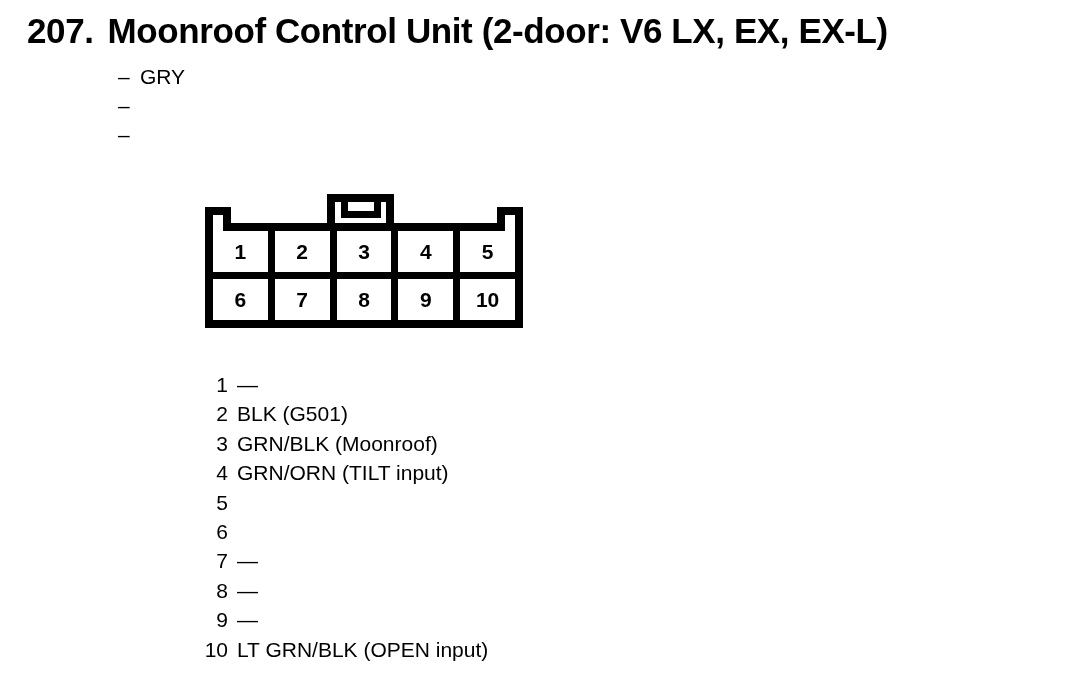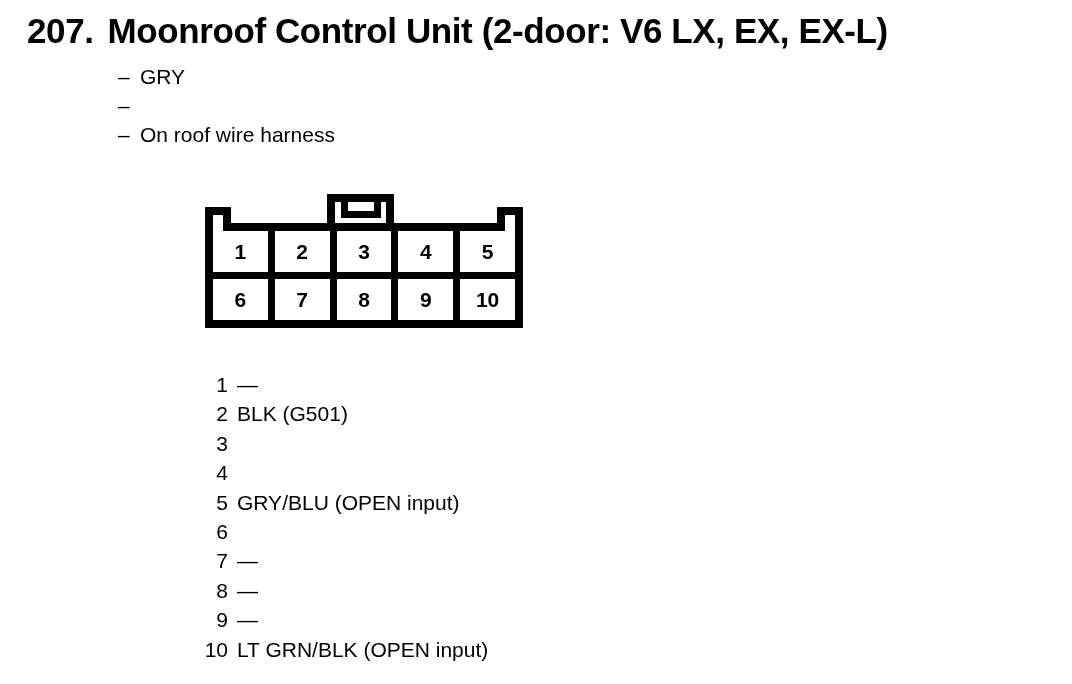--- a/index.html
+++ b/index.html
@@ -114,21 +114,20 @@
   <div class="notes">
     <div class="note-line">
       <span class="note-dash">–</span>
       <span>GRY</span>
     </div>
     <div class="note-line">
       <span class="note-dash">–</span>
     </div>
     <div class="note-line">
       <span class="note-dash">–</span>
-      <span>On roof wire harness</span>
     </div>
   </div>
 
   <div class="conn">
     <div class="conn-part conn-body"></div>
     <div class="conn-part conn-ear ear-left"></div>
     <div class="conn-part conn-ear ear-right"></div>
     <div class="conn-part conn-tab">
       <div class="tab-slot"></div>
     </div>
@@ -150,27 +149,28 @@
     <div class="pin-row">
       <span class="pin-num">1</span>
       <span class="pin-label">—</span>
     </div>
     <div class="pin-row">
       <span class="pin-num">2</span>
       <span class="pin-label">BLK (G501)</span>
     </div>
     <div class="pin-row">
       <span class="pin-num">3</span>
+      <span class="pin-label">GRN/BLK (Moonroof)</span>
     </div>
     <div class="pin-row">
       <span class="pin-num">4</span>
+      <span class="pin-label">GRN/ORN (TILT input)</span>
     </div>
     <div class="pin-row">
       <span class="pin-num">5</span>
-      <span class="pin-label">GRY/BLU (OPEN input)</span>
     </div>
     <div class="pin-row">
       <span class="pin-num">6</span>
     </div>
     <div class="pin-row">
       <span class="pin-num">7</span>
       <span class="pin-label">—</span>
     </div>
     <div class="pin-row">
       <span class="pin-num">8</span>

